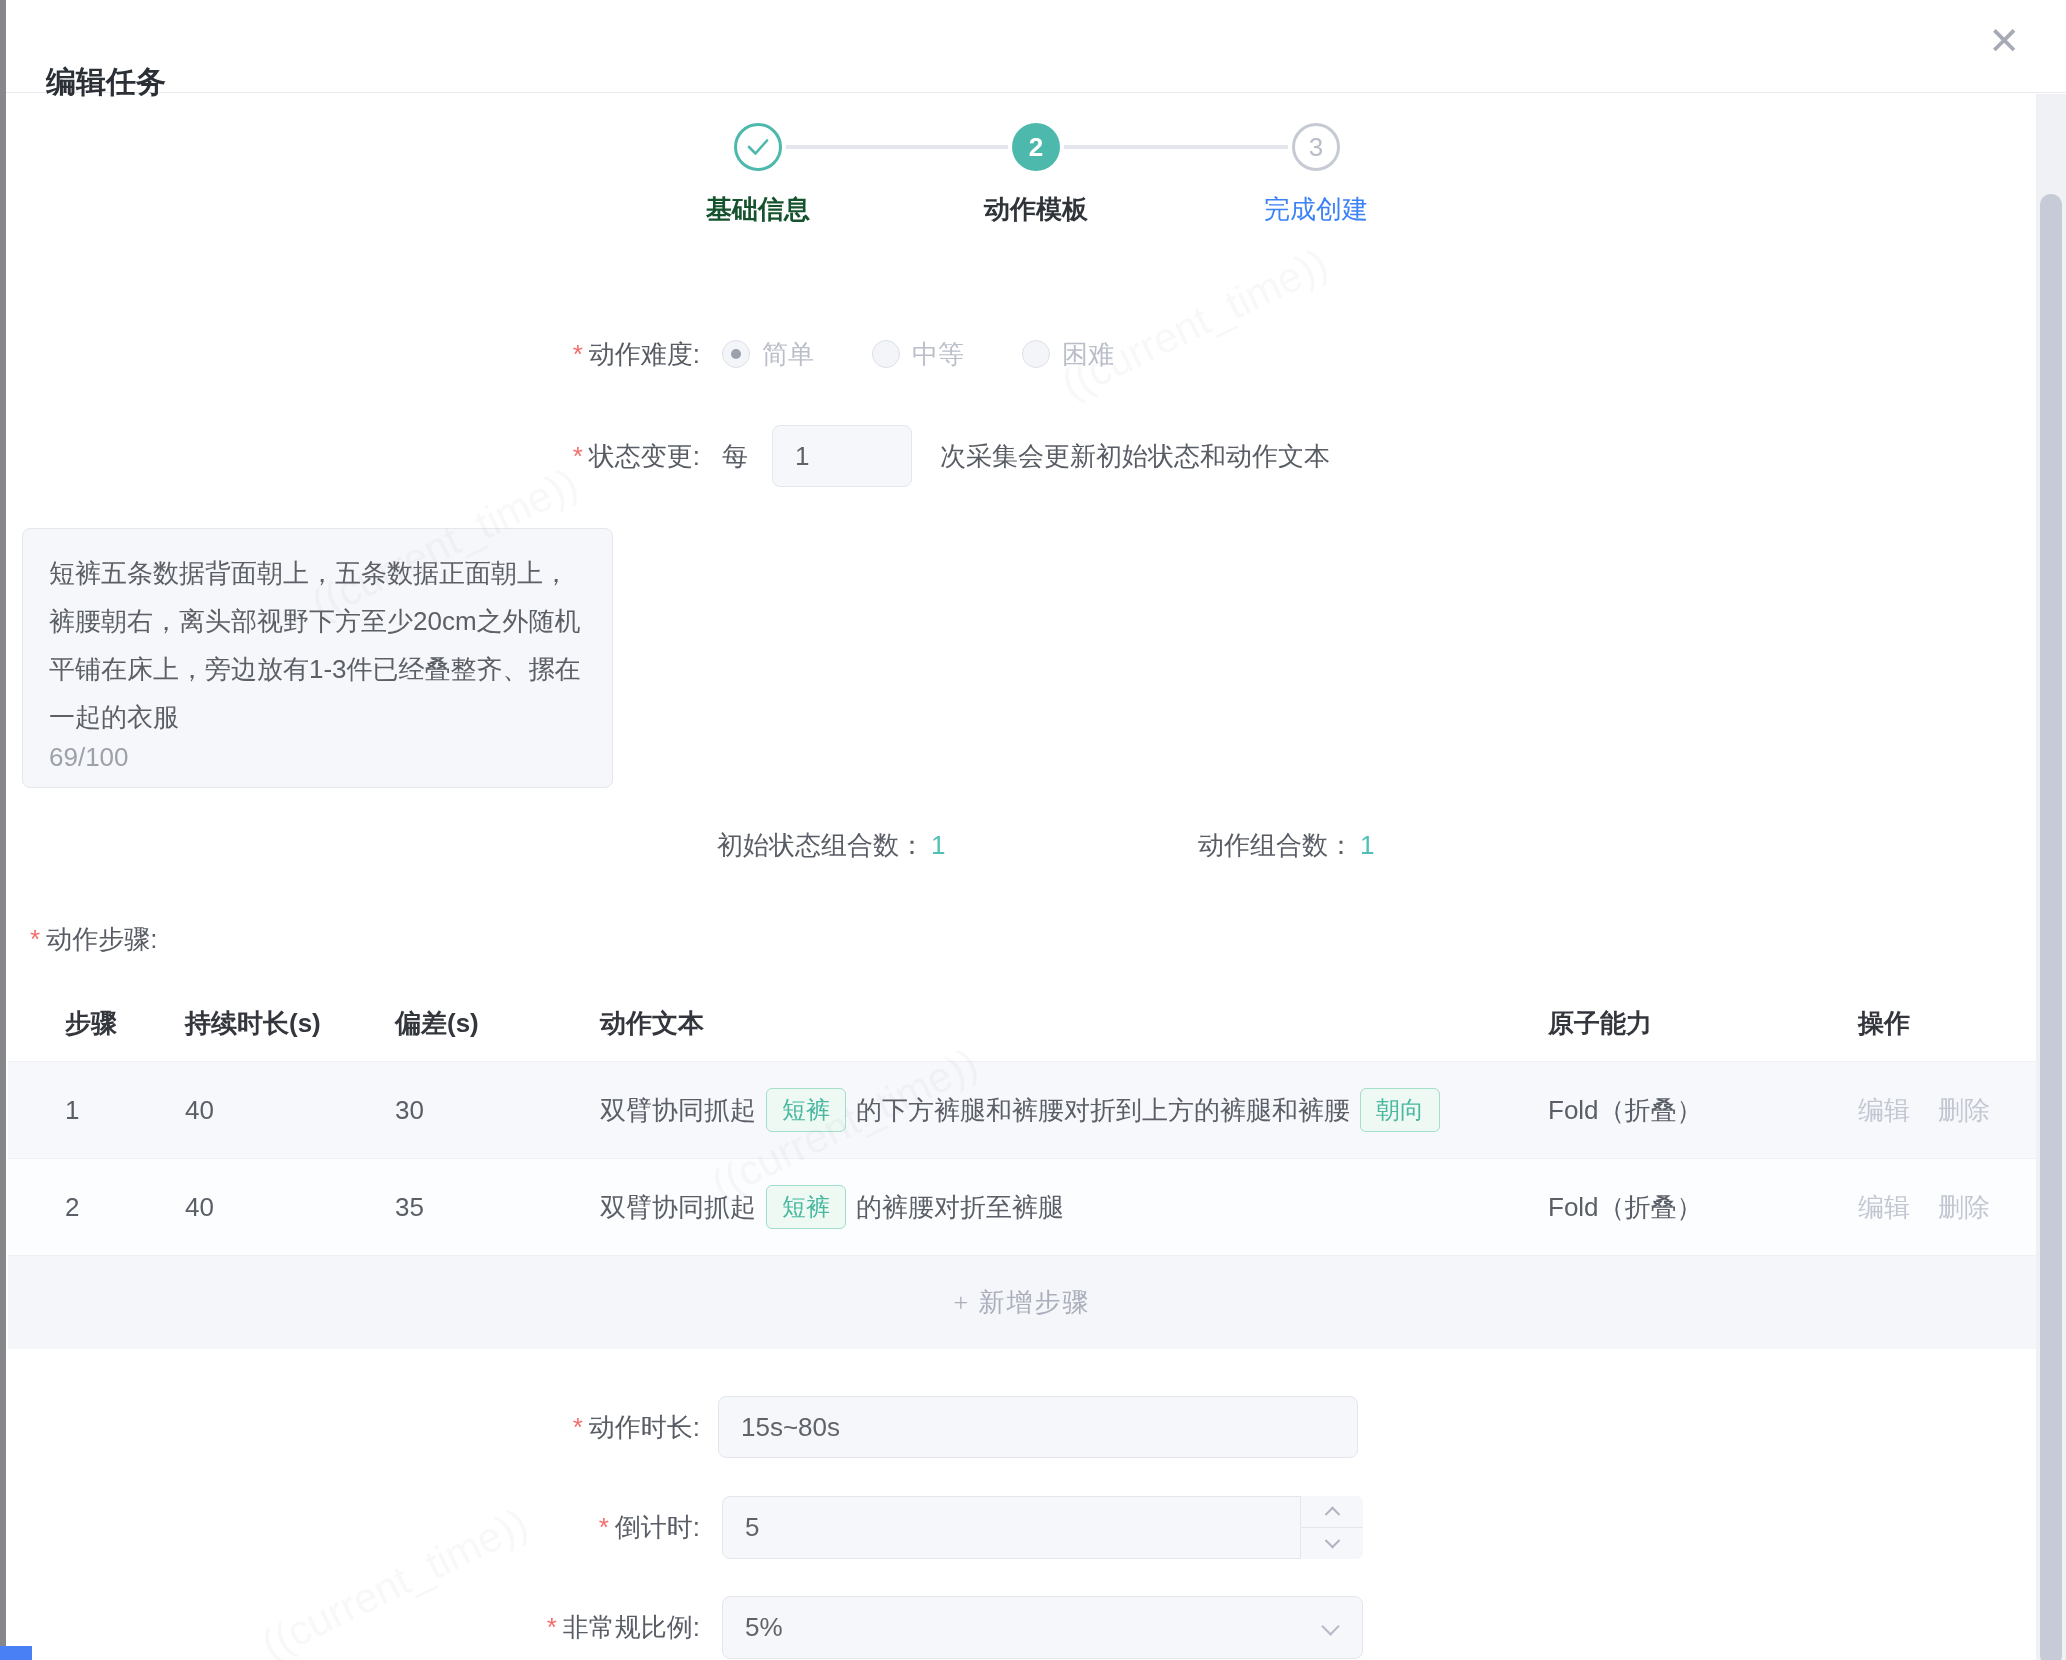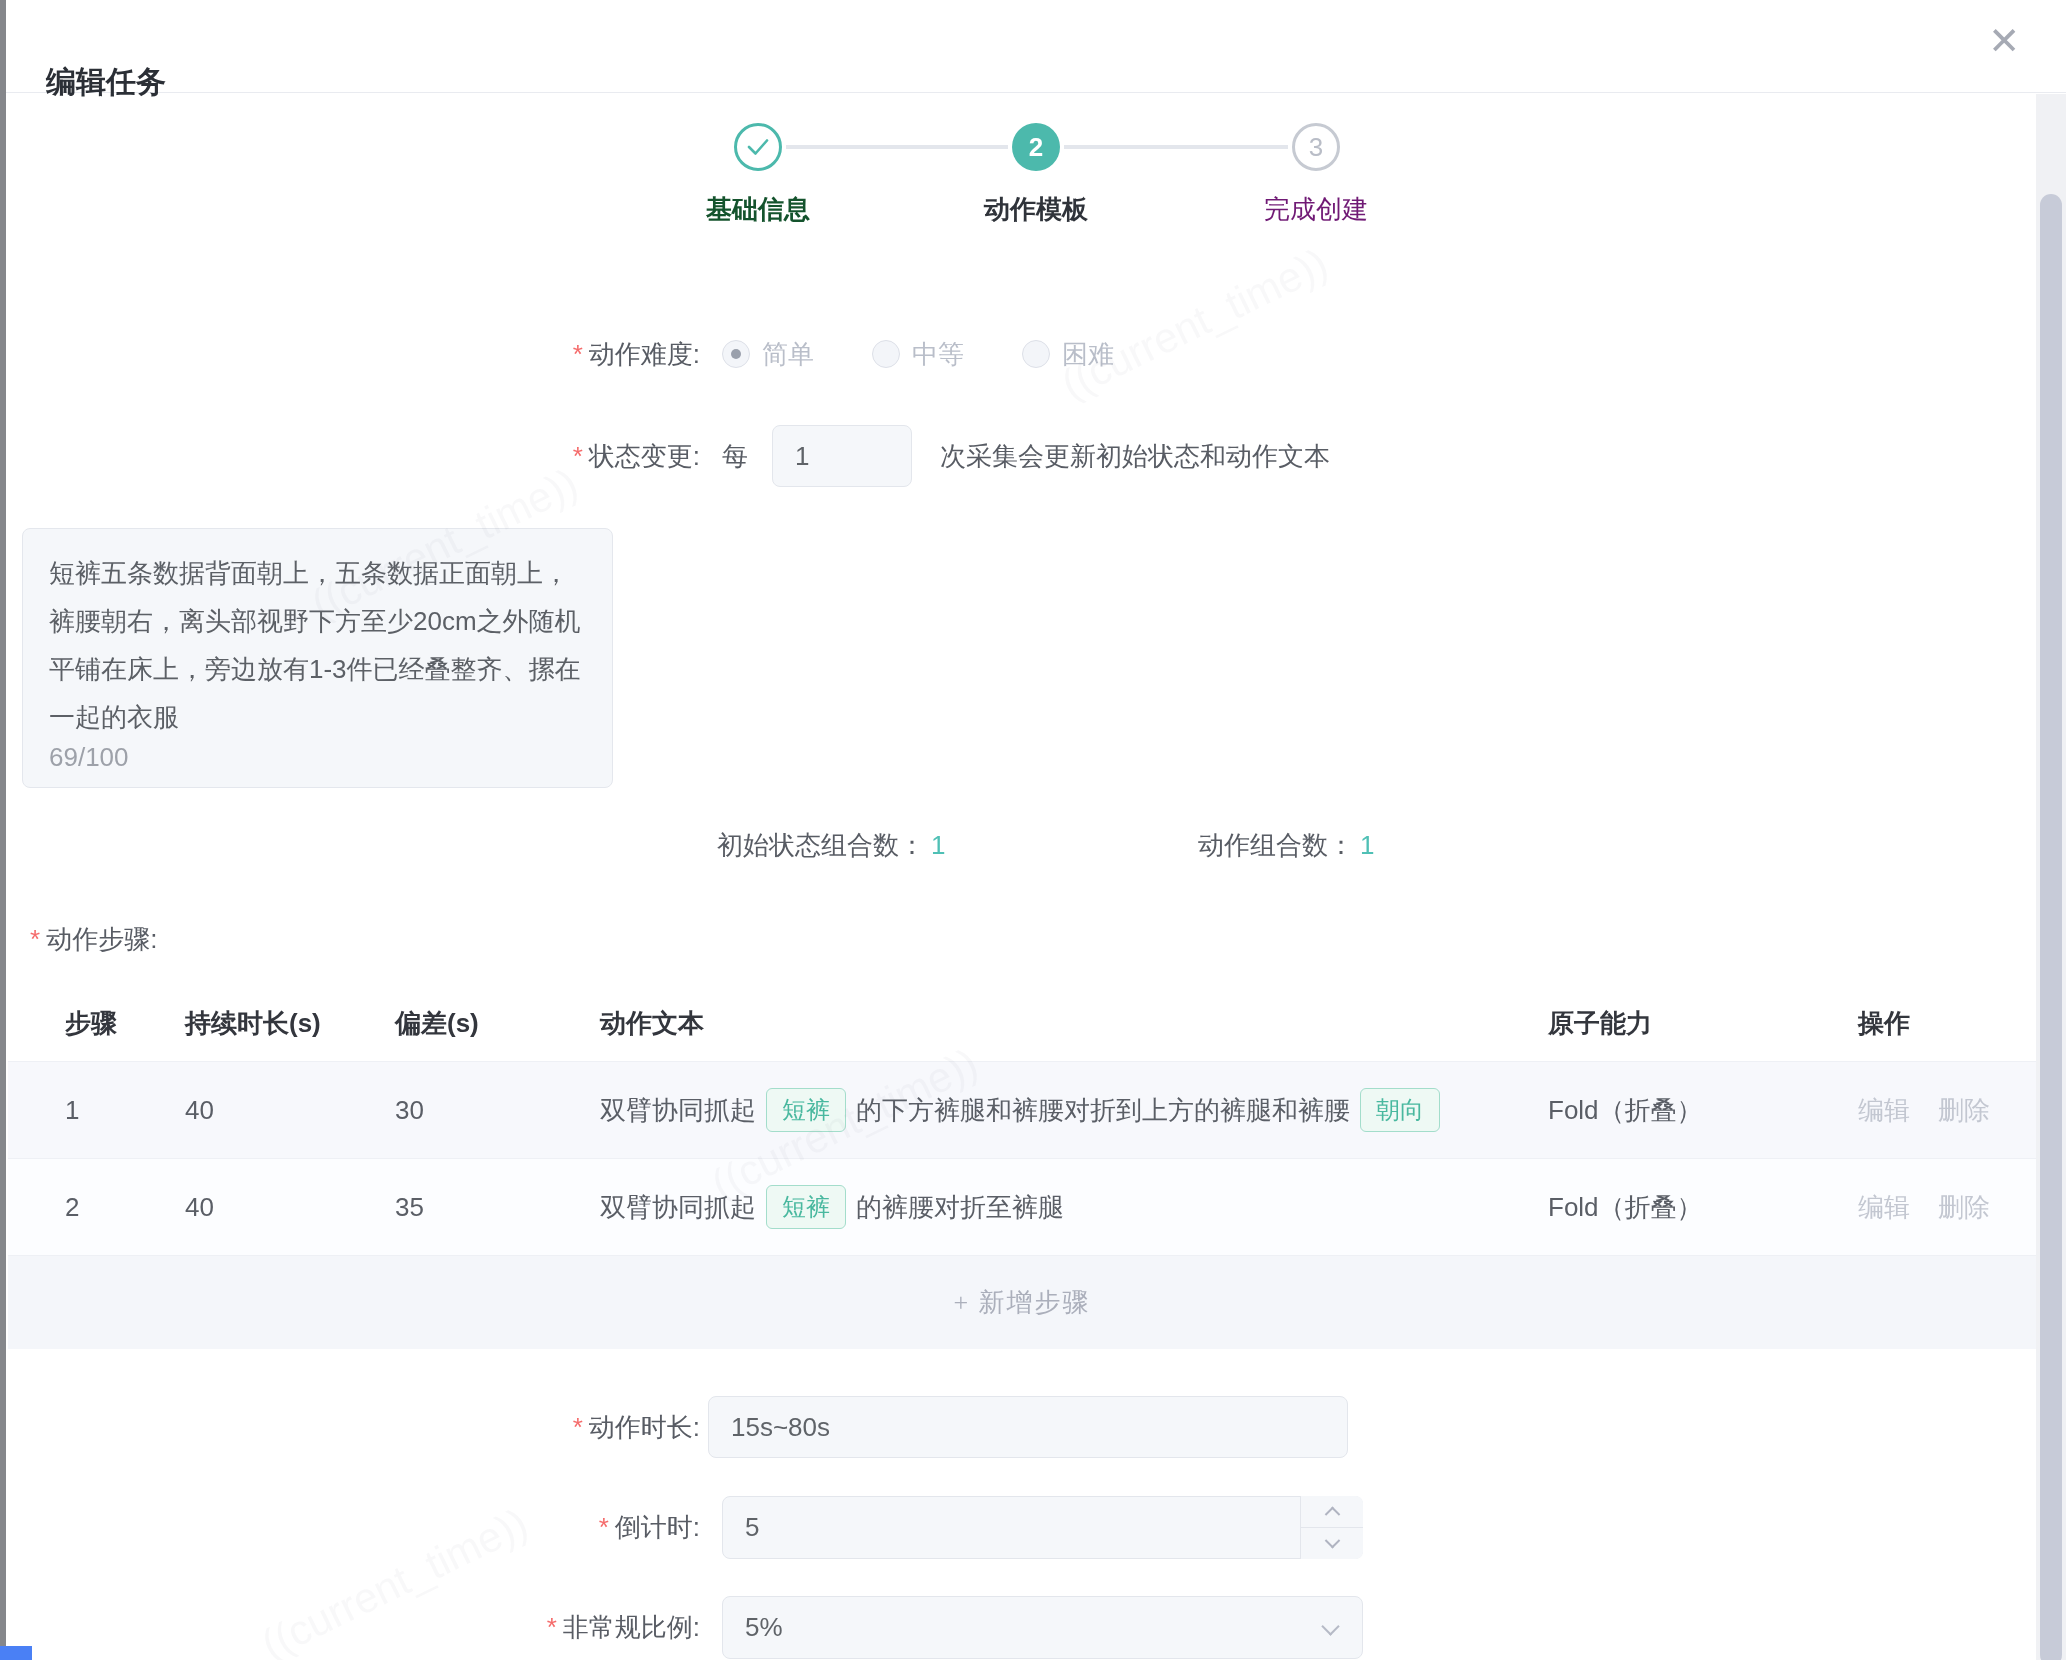--- a/index.html
+++ b/index.html
@@ -27,21 +27,21 @@
 
   
   .step-circle { position:absolute; width:48px; height:48px; border-radius:50%; display:flex; align-items:center; justify-content:center; font-size:26px; font-weight:700; background:#fff; }
   .step-done   { border:3px solid #4cb9ac; color:#4cb9ac; }
   .step-active { background:#4cb9ac; color:#fff; }
   .step-pending{ border:3px solid #c6cad2; color:#b9bdc7; font-weight:400; }
   .step-line { position:absolute; top:145px; height:4px; background:#e3e6ec; }
   .step-label { position:absolute; top:192px; transform:translateX(-50%); font-size:26px; white-space:nowrap; }
   .lbl-done   { color:#14532d; font-weight:600; }
   .lbl-active { color:#2f333a; font-weight:700; }
-  .lbl-pending{ color:#701a75; }
+  .lbl-pending{ color:#3b82f6; }
 
   
   .form-row { position:absolute; left:0; display:flex; align-items:center; }
   .form-label { width:700px; text-align:right; font-size:26px; color:#585c64; white-space:nowrap; }
   .req { color:#f56c6c; margin-right:6px; }
 
   
   .radio-group { display:flex; align-items:center; margin-left:22px; }
   .radio-item { display:flex; align-items:center; margin-right:58px; }
   .radio-circle { width:28px; height:28px; border-radius:50%; border:1px solid #dde0e8; background:#f3f5f9; position:relative; }
@@ -228,21 +228,21 @@
 
     <div class="add-step-band">
       <span class="add-step-btn">+ 新增步骤</span>
     </div>
   </div>
 
   <div class="form-row" style="top:1395px; height:64px;">
     <div class="form-label">
       <span class="req">*</span><span>动作时长:</span>
     </div>
-    <div class="ipt ipt-wide" style="margin-left:8px;">15s~80s</div>
+    <div class="ipt ipt-wide" style="margin-left:18px;">15s~80s</div>
   </div>
 
   <div class="form-row" style="top:1495px; height:64px;">
     <div class="form-label">
       <span class="req">*</span><span>倒计时:</span>
     </div>
     <div class="num-wrap">
       <div class="ipt ipt-wide" style="margin-left:0;">5</div>
       <div class="spinner">
         <div class="spin-btn up">

